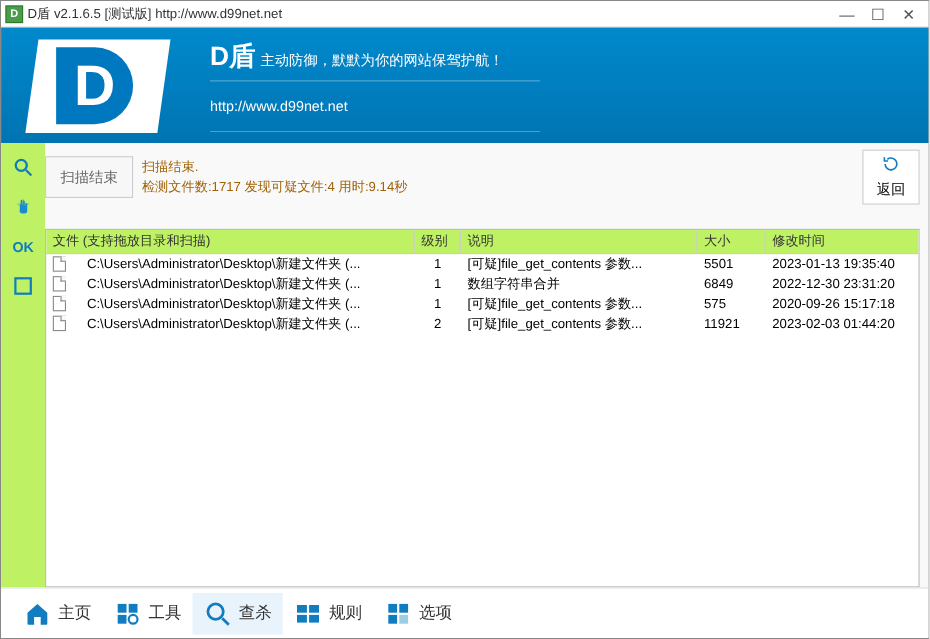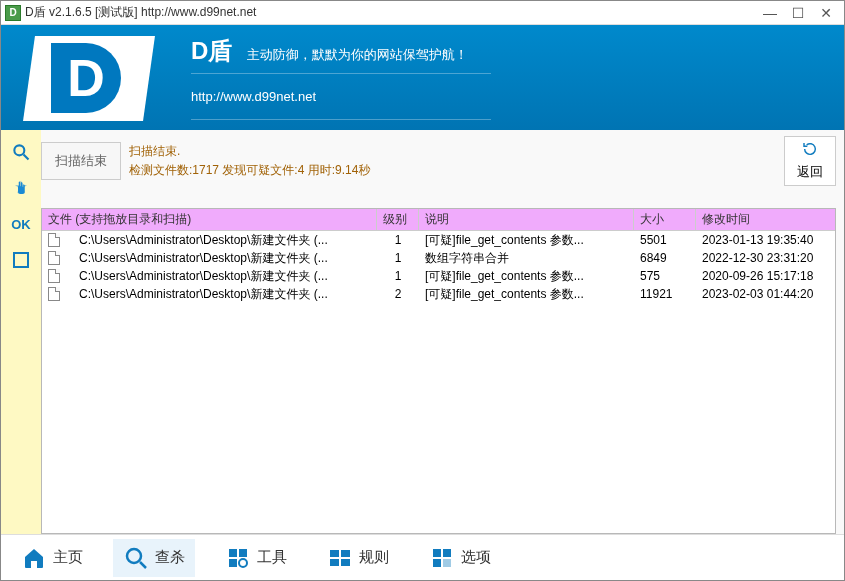--- a/index.html
+++ b/index.html
@@ -12,57 +12,57 @@
 .titlebar .title { font-size: 12px; color: #333; flex: 1; }
 .titlebar .win-btn { width: 28px; height: 20px; display: flex; align-items: center; justify-content: center; color: #555; cursor: pointer; font-size: 14px; }
 
 .banner { height: 105px; background: linear-gradient(to bottom, #0089cc 0%, #0074b3 100%); position: relative; overflow: hidden; display: flex; align-items: center; }
 .banner-logo { width: 165px; height: 100px; position: relative; margin-left: 10px; }
 .banner-logo-shape { position: absolute; width: 120px; height: 85px; background: #fff; transform: skewX(-8deg); top: 8px; left: 18px; }
 .banner-logo-d { position: absolute; width: 70px; height: 70px; background: #0078bf; top: 15px; left: 40px; border-radius: 0 35px 35px 0; display: flex; align-items: center; justify-content: center; }
 .banner-logo-d::before { content: "D"; color: #fff; font-size: 52px; font-weight: bold; font-family: Arial; }
 .banner-text { color: #fff; margin-left: 15px; }
 .banner-title { font-size: 24px; font-weight: bold; display: inline-block; }
-.banner-slogan { font-size: 13px; margin-left: 10px; font-family: Liberation Serif, serif; }
+.banner-slogan { font-size: 13px; margin-left: 0; font-family: Liberation Serif, serif; }
 .banner-url { font-size: 13px; margin-top: 6px; border-top: 1px solid rgba(255,255,255,0.3); border-bottom: 1px solid rgba(255,255,255,0.3); padding: 15px 0; display: inline-block; min-width: 300px; }
 
 .body-area { flex: 1; display: flex; background: #f9f9f9; }
 
-.side-toolbar { width: 40px; background: #fef9c3; display: flex; flex-direction: column; align-items: center; padding-top: 8px; gap: 8px; }
+.side-toolbar { width: 40px; background: #bef264; display: flex; flex-direction: column; align-items: center; padding-top: 8px; gap: 8px; }
 .side-btn { width: 28px; height: 28px; display: flex; align-items: center; justify-content: center; cursor: pointer; color: #117cbf; font-size: 16px; }
 .side-btn.ok-text { font-size: 13px; font-weight: bold; }
 .side-sq { border: 2px solid #117cbf; width: 16px; height: 16px; }
 
 .main-panel { flex: 1; display: flex; flex-direction: column; padding: 6px 8px 0 0; }
 
 .status-row { display: flex; align-items: center; gap: 8px; margin-bottom: 22px; }
 .scan-end-btn { width: 80px; height: 38px; border: 1px solid #ccc; background: #f7f7f7; display: flex; align-items: center; justify-content: center; font-size: 13px; color: #666; cursor: pointer; }
 .status-text { flex: 1; font-size: 12px; color: #a16207; line-height: 1.6; }
 .back-btn { border: 1px solid #ccc; background: #fff; padding: 4px 12px; display: flex; align-items: center; gap: 6px; font-size: 13px; cursor: pointer; flex-direction: column; }
 .back-btn svg { width: 16px; height: 16px; }
 
 .table-wrap { flex: 1; border: 1px solid #b8b8b8; background: #fff; font-size: 12px; overflow: hidden; }
-.table-header { display: flex; background: #f0abfc; border-bottom: 1px solid #ccc; height: 22px; align-items: flex-end; }
+.table-header { display: flex; background: #bef264; border-bottom: 1px solid #ccc; height: 22px; align-items: flex-end; }
 .th { padding: 0 6px; border-right: 1px solid #ccc; height: 100%; display: flex; align-items: center; color: #333; }
 .th.c-file { width: 335px; }
 .th.c-level { width: 42px; }
 .th.c-desc { width: 215px; }
 .th.c-size { width: 62px; }
 .th.c-time { flex: 1; border-right: none; }
 .table-body .tr { display: flex; height: 18px; align-items: center; font-family: "SimSun", monospace; }
 .td { padding: 0 6px; white-space: nowrap; overflow: hidden; text-overflow: ellipsis; }
 .td.c-file { width: 335px; display: flex; align-items: center; gap: 19px; }
 .td.c-level { width: 42px; text-align: center; }
 .td.c-desc { width: 215px; }
 .td.c-size { width: 62px; }
 .td.c-time { flex: 1; }
 .file-ico { width: 12px; height: 14px; border: 1px solid #888; background: #fff; position: relative; flex-shrink: 0; }
 .file-ico::before { content: ""; position: absolute; top: -1px; right: -1px; width: 4px; height: 4px; background: #f9f9f9; border-left: 1px solid #888; border-bottom: 1px solid #888; }
 
-.bottom-nav { height: 46px; background: #fff; border-top: 1px solid #ddd; display: flex; align-items: center; padding: 0 10px; gap: 20px; }
+.bottom-nav { height: 46px; background: #fff; border-top: 1px solid #ddd; display: flex; align-items: center; padding: 0 10px; gap: 0; }
 .nav-btn { display: flex; align-items: center; gap: 6px; padding: 6px 10px; cursor: pointer; font-size: 15px; color: #333; }
 .nav-btn.active { background: #e8f3fb; }
 .nav-icon { width: 26px; height: 26px; display: flex; align-items: center; justify-content: center; }
 .nav-icon svg { width: 24px; height: 24px; }
 </style>
 </head>
 <body>
 
 <div class="window">
 
@@ -180,40 +180,40 @@
 
   <div class="bottom-nav">
     <div class="nav-btn">
       <span class="nav-icon">
           <svg viewBox="0 0 24 24" fill="#117cbf">
             <path d="M3 11l9-8 9 8v10a1 1 0 0 1-1 1h-5v-7h-6v7H4a1 1 0 0 1-1-1z"></path>
           </svg>
         </span>
       <span>主页</span>
     </div>
-    <div class="nav-btn active">
-      <span class="nav-icon">
-          <svg viewBox="0 0 24 24" fill="none" stroke="#117cbf" stroke-width="2.5">
-            <circle cx="10" cy="10" r="7"></circle>
-            <line x1="16" y1="16" x2="22" y2="22"></line>
-          </svg>
-        </span>
-      <span>查杀</span>
-    </div>
     <div class="nav-btn">
       <span class="nav-icon">
           <svg viewBox="0 0 24 24" fill="#117cbf">
             <rect x="3" y="3" width="8" height="8"></rect>
             <rect x="13" y="3" width="8" height="8"></rect>
             <rect x="3" y="13" width="8" height="8"></rect>
             <circle cx="17" cy="17" r="4" fill="none" stroke="#117cbf" stroke-width="2"></circle>
           </svg>
         </span>
       <span>工具</span>
     </div>
+    <div class="nav-btn active">
+      <span class="nav-icon">
+          <svg viewBox="0 0 24 24" fill="none" stroke="#117cbf" stroke-width="2.5">
+            <circle cx="10" cy="10" r="7"></circle>
+            <line x1="16" y1="16" x2="22" y2="22"></line>
+          </svg>
+        </span>
+      <span>查杀</span>
+    </div>
     <div class="nav-btn">
       <span class="nav-icon">
           <svg viewBox="0 0 24 24" fill="#117cbf">
             <rect x="2" y="4" width="9" height="7"></rect>
             <rect x="13" y="4" width="9" height="7"></rect>
             <rect x="2" y="13" width="9" height="7"></rect>
             <rect x="13" y="13" width="9" height="7"></rect>
           </svg>
         </span>
       <span>规则</span>

